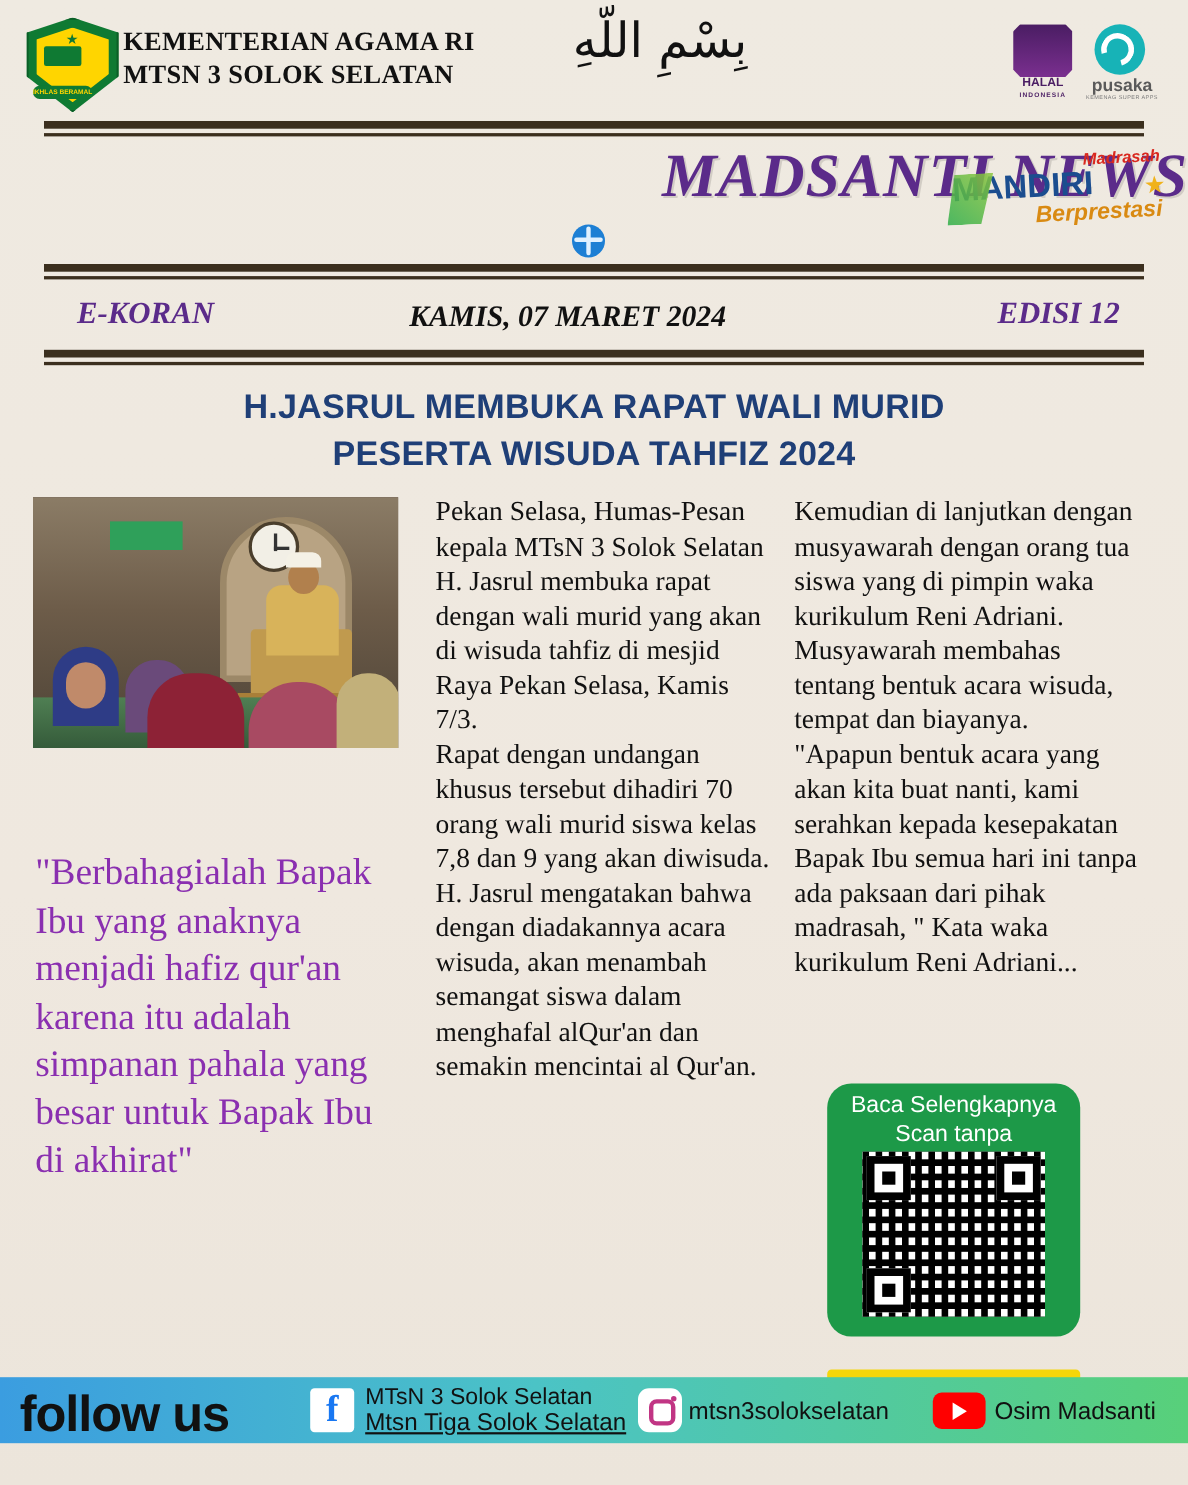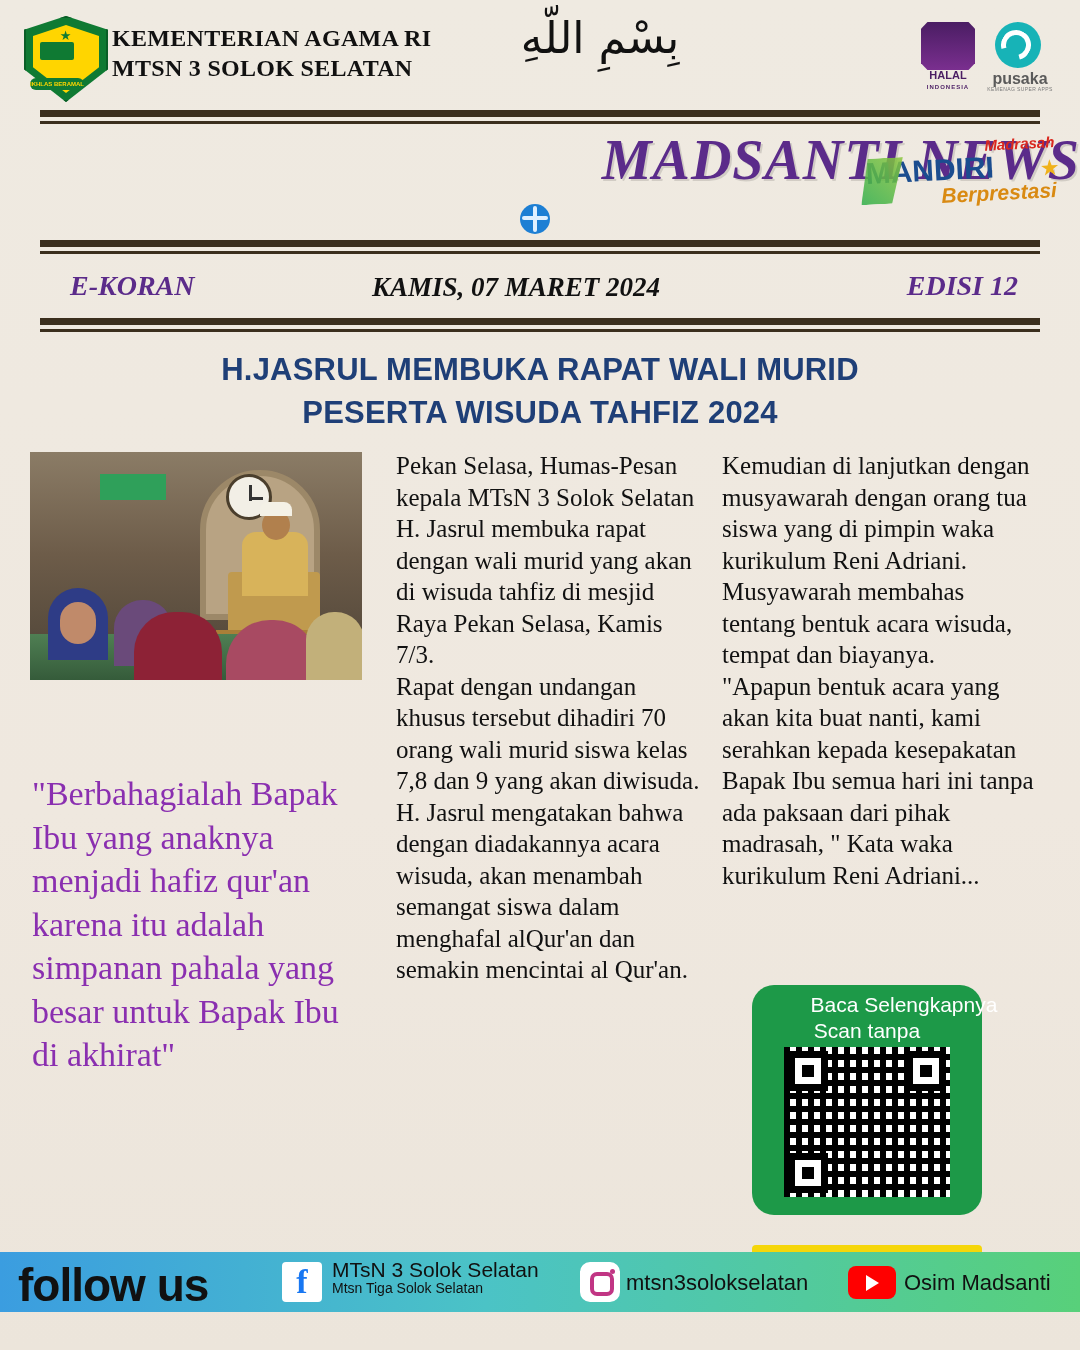--- a/index.html
+++ b/index.html
@@ -215,21 +215,21 @@
   .col2{left:396px;top:450px;width:310px;}
   .col3{left:722px;top:450px;width:320px;}
 
   
   .qrbox{
     position:absolute;left:752px;top:985px;width:230px;height:230px;
     background:#1d9948;border-radius:22px;
   }
   .qr-t1{
     position:absolute;left:0;top:8px;width:230px;text-align:center;
-    color:#fff;font-size:21px;padding-left:37px;
+    color:#fff;font-size:21px;
   }
   .qr-t2{
     position:absolute;left:0;top:34px;width:230px;text-align:center;
     color:#fff;font-size:21px;
   }
   .qr-code{
     position:absolute;left:32px;top:62px;width:166px;height:150px;background:#fff;
     background-image:
       repeating-linear-gradient(90deg,#000 0 6px,transparent 6px 12px),
       repeating-linear-gradient(0deg,#000 0 6px,transparent 6px 13px);
@@ -253,21 +253,21 @@
   .follow{
     position:absolute;left:18px;top:6px;
     font-size:46px;font-weight:bold;color:#111;letter-spacing:-1px;
   }
   .fb-icon{
     position:absolute;left:282px;top:10px;width:40px;height:40px;background:#fff;border-radius:4px;
     color:#1877f2;font-family:"Liberation Serif",serif;font-weight:bold;font-size:34px;
     text-align:center;line-height:40px;
   }
   .fb-l1{position:absolute;left:332px;top:6px;font-size:21px;color:#111;}
-  .fb-l2{position:absolute;left:332px;top:28px;font-size:14px;color:#111;}
+  .fb-l2{position:absolute;left:332px;top:28px;font-size:22px;color:#111;text-decoration:underline;}
   .ig-icon{
     position:absolute;left:580px;top:10px;width:40px;height:40px;
     background:#fff;border-radius:10px;box-sizing:border-box;border:4px solid #fff;
   }
   .ig-inner{position:absolute;left:6px;top:6px;width:24px;height:24px;border:4px solid #c13584;border-radius:7px;box-sizing:border-box;}
   .ig-dot{position:absolute;left:26px;top:3px;width:5px;height:5px;background:#c13584;border-radius:50%;}
   .ig-label{position:absolute;left:626px;top:18px;font-size:22px;color:#111;}
   .yt-icon{
     position:absolute;left:848px;top:14px;width:48px;height:33px;background:#ff0000;border-radius:8px;
   }

